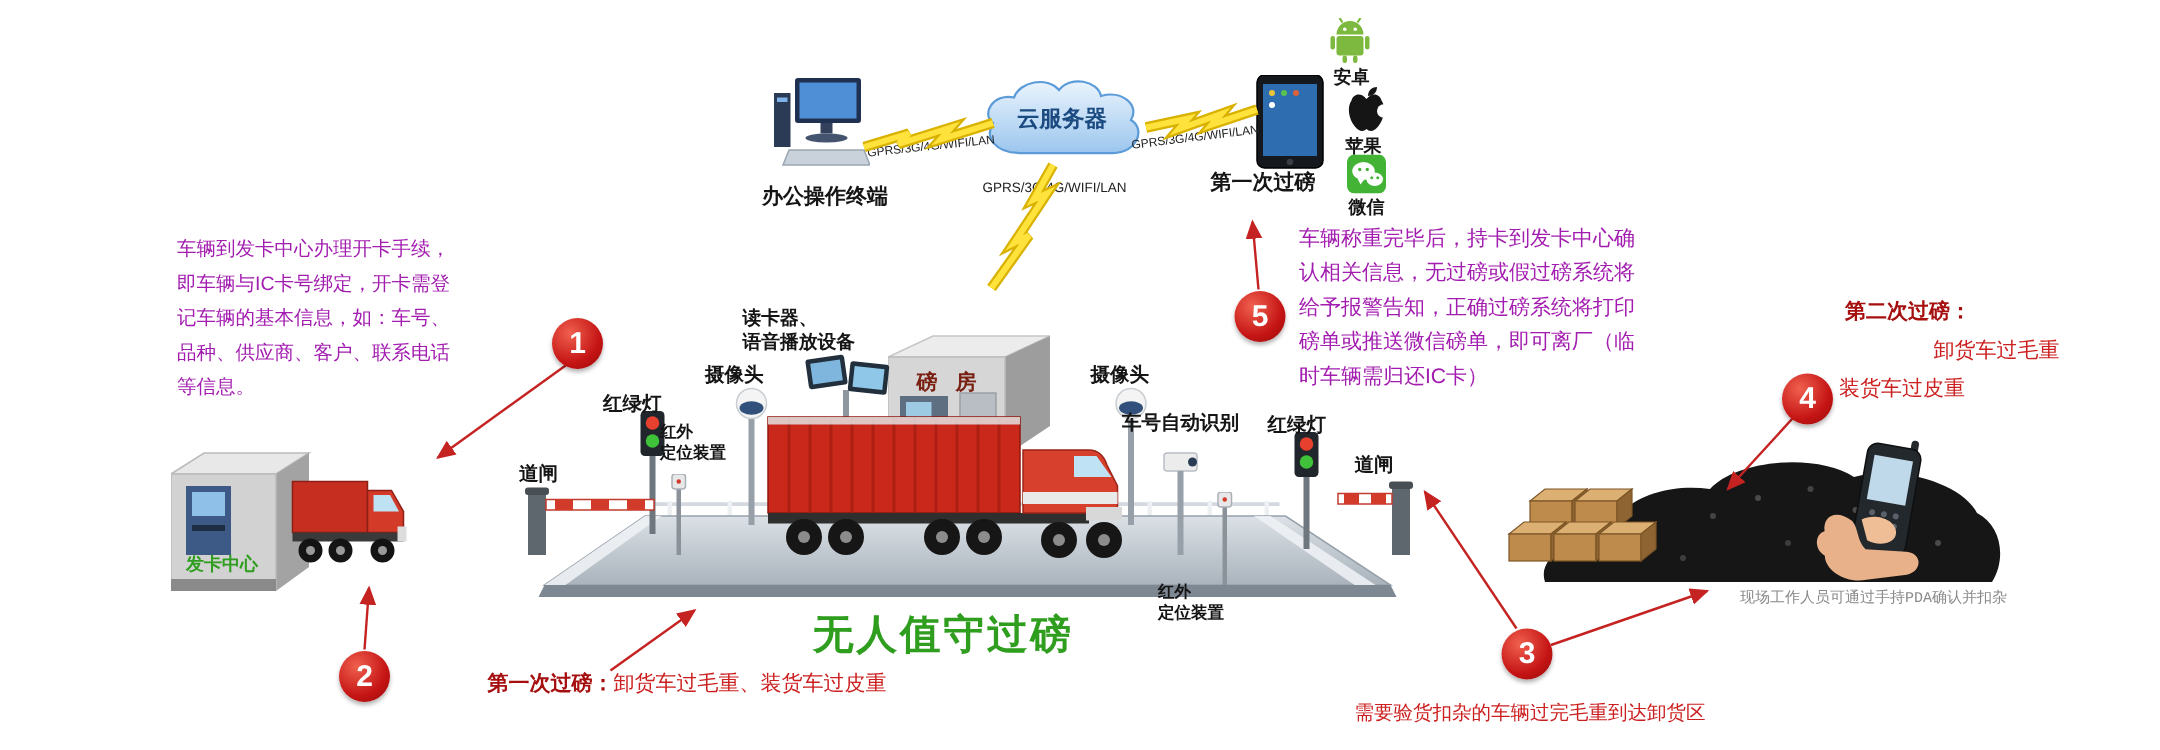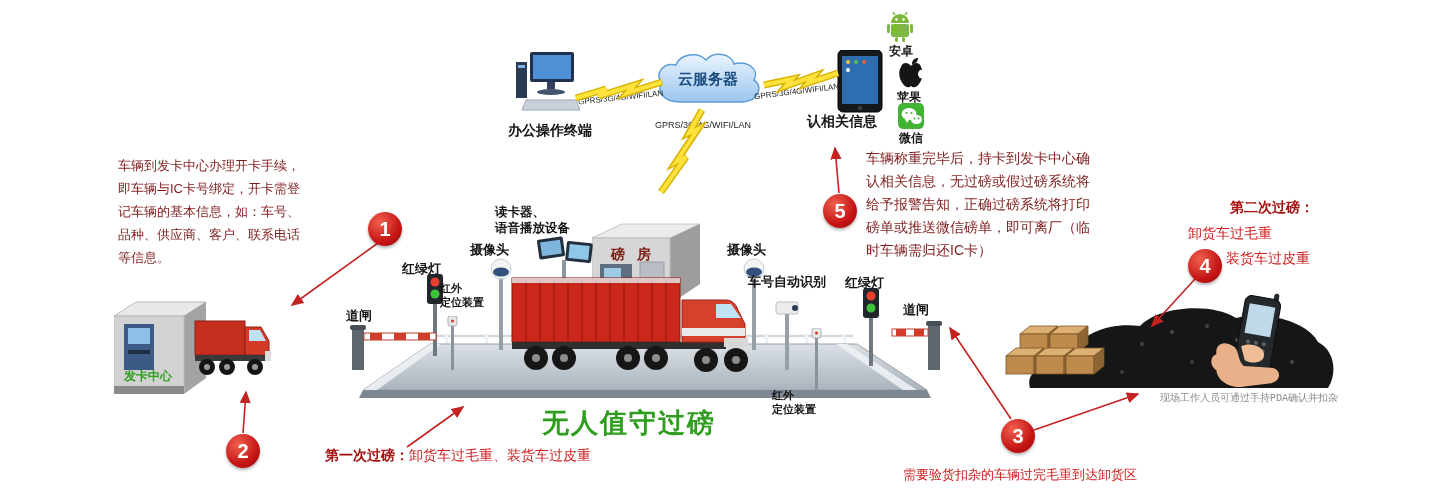--- a/index.html
+++ b/index.html
@@ -1,21 +1,21 @@
 <!DOCTYPE html>
 <html><head>
 <meta charset="utf-8">
 <style>
   html,body{margin:0;padding:0;background:#fff;}
   .canvas{position:relative;width:1440px;height:500px;background:#ffffff;overflow:hidden;
           font-family:"Liberation Sans",sans-serif;}
   .abs{position:absolute;}
   .lbl{position:absolute;font-weight:bold;color:#151515;font-size:13px;white-space:nowrap;z-index:30;}
   .lbl-sm{position:absolute;font-weight:bold;color:#151515;font-size:11px;line-height:14px;z-index:30;}
-  .note{position:absolute;color:#7f1d1d;font-size:14px;line-height:23px;white-space:nowrap;z-index:30;}
+  .note{position:absolute;color:#a21caf;font-size:14px;line-height:23px;white-space:nowrap;z-index:30;}
   .gprs{position:absolute;color:#222;font-size:8px;white-space:nowrap;z-index:25;}
   .step{position:absolute;width:34px;height:34px;border-radius:50%;
         background:radial-gradient(circle at 35% 30%,#f0604e,#c41414 62%,#970a0a);
         color:#fff;font-weight:bold;font-size:20px;display:flex;align-items:center;justify-content:center;
         z-index:50;box-shadow:0 2px 3px rgba(0,0,0,.3);}
   .title{position:absolute;font-weight:bold;font-size:27px;color:#2f9e1f;letter-spacing:2px;z-index:30;text-align:right;}
   .house-lbl{position:absolute;font-weight:bold;font-size:14px;letter-spacing:4px;color:#7a2012;z-index:22;text-align:center;}
   .sign{position:absolute;font-weight:bold;font-size:12px;color:#2f9e1f;z-index:22;}
   .pda-note{position:absolute;font-size:10px;color:#8a8a8a;z-index:30;white-space:nowrap;font-family:Liberation Mono, monospace;}
   .ded-note{position:absolute;font-size:13px;color:#cc2020;z-index:30;white-space:nowrap;}
@@ -252,21 +252,21 @@
 
   <svg class="abs" style="left:836px;top:50px;z-index:20" width="48" height="64" viewBox="0 0 48 64">
     <rect x="2" y="0" width="44" height="62" rx="5" fill="#15181c" stroke="#000"></rect>
     <rect x="6" y="6" width="36" height="48" fill="#2e6db0"></rect>
     <circle cx="12" cy="12" r="2" fill="#e8c53a"></circle>
       <circle cx="20" cy="12" r="2" fill="#58c24f"></circle>
     <circle cx="28" cy="12" r="2" fill="#e06039"></circle>
       <circle cx="12" cy="20" r="2" fill="#ffffff"></circle>
     <circle cx="24" cy="58" r="2.2" fill="#3a3f45"></circle>
   </svg>
-  <div class="lbl ctr" style="left:797px;top:113px;width:90px;font-size:14px;">认相关信息</div>
+  <div class="lbl ctr" style="left:797px;top:113px;width:90px;font-size:14px;">第一次过磅</div>
 
   <svg class="abs" style="left:886px;top:12px;z-index:20" width="28" height="30" viewBox="0 0 28 30">
     <g fill="#7cb93e">
       <path d="M5 11 A9 9 0 0 1 23 11 Z"></path>
       <rect x="5" y="12" width="18" height="13" rx="2"></rect>
       <rect x="1" y="12" width="3" height="9" rx="1.5"></rect>
         <rect x="24" y="12" width="3" height="9" rx="1.5"></rect>
       <rect x="9" y="25" width="3" height="5" rx="1.5"></rect>
         <rect x="16" y="25" width="3" height="5" rx="1.5"></rect>
     </g>
@@ -310,21 +310,21 @@
 
   <div class="note" style="left:866px;top:147px;">
     <div>车辆称重完毕后，持卡到发卡中心确</div>
     <div>认相关信息，无过磅或假过磅系统将</div>
     <div>给予报警告知，正确过磅系统将打印</div>
     <div>磅单或推送微信磅单，即可离厂（临</div>
     <div>时车辆需归还IC卡）</div>
   </div>
 
   <div class="sw-title" style="left:1230px;top:199px;">第二次过磅：</div>
-  <div class="sw-line" style="left:1188px;top:225px;text-align:center;">卸货车过毛重</div>
+  <div class="sw-line" style="left:1289px;top:225px;text-align:center;">卸货车过毛重</div>
   <div class="sw-line" style="left:1226px;top:250px;">装货车过皮重</div>
 
   <div class="fw" style="left:325px;top:447px;">
     <b>第一次过磅：</b><span>卸货车过毛重、装货车过皮重</span>
   </div>
 
   <div class="pda-note" style="left:1160px;top:391px;">现场工作人员可通过手持PDA确认并扣杂</div>
   <div class="ded-note" style="left:903px;top:466px;">需要验货扣杂的车辆过完毛重到达卸货区</div>
 
   <div class="title" style="left:542px;top:405px;">无人值守过磅</div>

